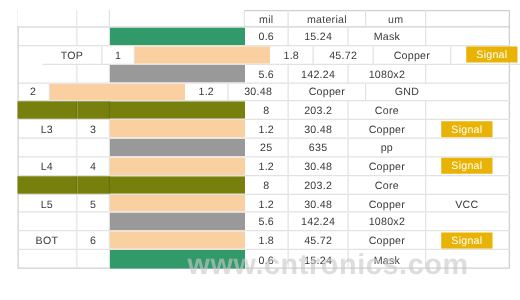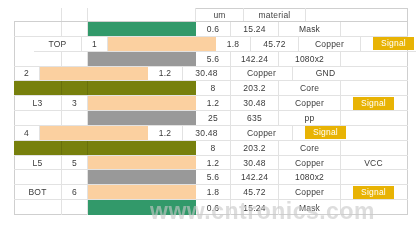--- a/index.html
+++ b/index.html
@@ -119,22 +119,23 @@
 <div id="stackup">
 
   <div class="table-frame"></div>
 
   <div class="grid" id="grid">
 
     <div class="row head" style="height:14px;">
       <div class="cell c-layer vline"></div>
       <div class="cell c-num   vline"></div>
       <div class="cell c-bar   vline"></div>
+      <div class="cell c-mil   vline">mil</div>
+      <div class="cell c-mat   vline">material</div>
       <div class="cell c-um    vline">um</div>
-      <div class="cell c-mat   vline">material</div>
       <div class="cell c-net"></div>
     </div>
 
   <div class="row" style="height: 14.8462px;">
         <div class="cell c-layer vline"></div>
         <div class="cell c-num vline"></div>
         <div class="cell c-bar">
           <div class="swatch" style="background: rgb(50, 153, 106);"></div>
         </div>
         <div class="cell c-mil vline">0.6</div>
@@ -207,20 +208,21 @@
         <div class="cell c-num vline"></div>
         <div class="cell c-bar">
           <div class="swatch" style="background: rgb(153, 153, 153);"></div>
         </div>
         <div class="cell c-mil vline">25</div>
         <div class="cell c-um vline">635</div>
         <div class="cell c-mat vline">pp</div>
         <div class="cell c-net"></div>
       </div>
       <div class="row" style="height: 14.8462px;">
+        <div class="cell c-layer vline">L4</div>
         <div class="cell c-num vline">4</div>
         <div class="cell c-bar">
           <div class="swatch" style="background: rgb(251, 208, 160);"></div>
         </div>
         <div class="cell c-mil vline">1.2</div>
         <div class="cell c-um vline">30.48</div>
         <div class="cell c-mat vline">Copper</div>
         <div class="cell c-net">
           <span class="badge" style="background: rgb(232, 179, 4);">Signal</span>
         </div>

